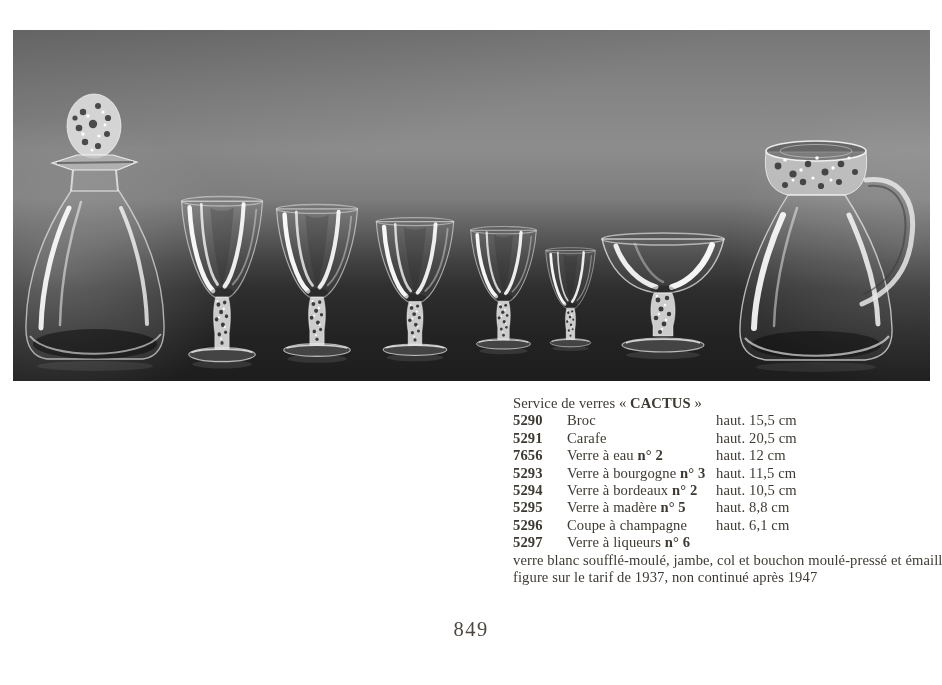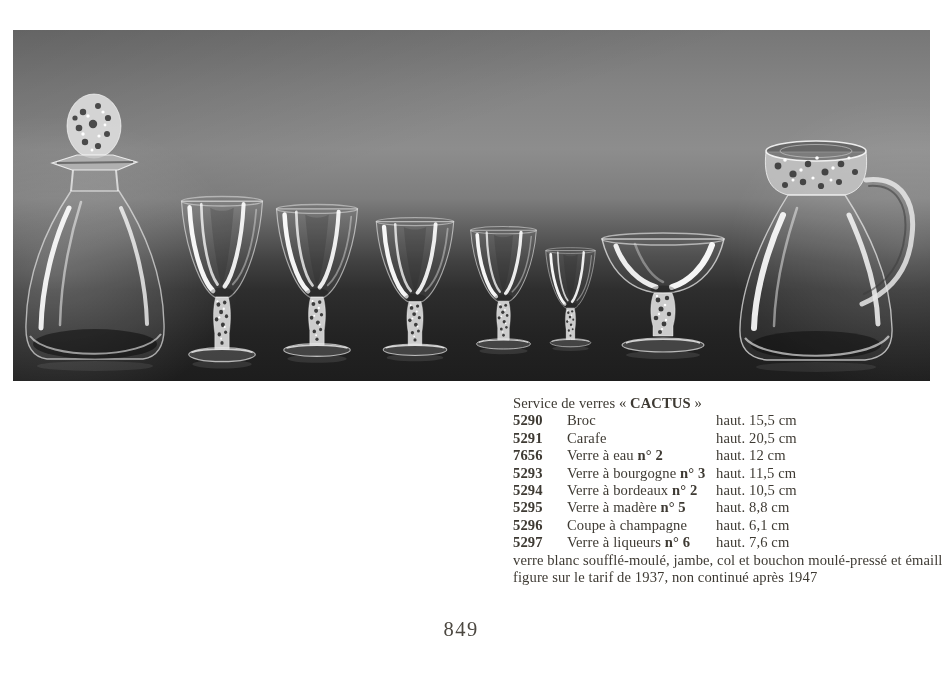--- a/index.html
+++ b/index.html
@@ -18,21 +18,21 @@
   .textblock{
     position:absolute;left:513px;top:395px;width:422px;
     color:#3e3a33;font-size:14.6px;line-height:17.4px;
     letter-spacing:.1px;
   }
   .b{font-weight:bold;}
   .itemrow{display:grid;grid-template-columns:54px 149px 1fr;}
   .itemrow .ref{font-weight:bold;}
   .notes div{white-space:nowrap;}
   .pagenum{
-    position:absolute;left:396px;top:618px;width:130px;
+    position:absolute;left:406px;top:618px;width:130px;
     text-align:center;font-size:20.5px;color:#4c4841;letter-spacing:1.5px;
   }
 </style>
 </head>
 <body>
 
 <div class="stage">
 
   <div class="photo">
     <svg width="917" height="351" viewBox="0 0 917 351">
@@ -243,21 +243,20 @@
         <span class="hgt">haut. 8,8 cm</span>
       </div>
       <div class="itemrow">
         <span class="ref">5296</span>
         <span class="desc"><span>Coupe à champagne</span><span class="b"></span></span>
         <span class="hgt">haut. 6,1 cm</span>
       </div>
       <div class="itemrow">
         <span class="ref">5297</span>
         <span class="desc"><span>Verre à liqueurs </span><span class="b">n° 6</span></span>
-        <span class="hgt">haut. 7,6 cm</span>
       </div>
     </div>
 
     <div class="notes">
       <div>verre blanc soufflé-moulé, jambe, col et bouchon moulé-pressé et émaillé</div>
       <div>figure sur le tarif de 1937, non continué après 1947</div>
     </div>
   </div>
 
   <div class="pagenum">849</div>

